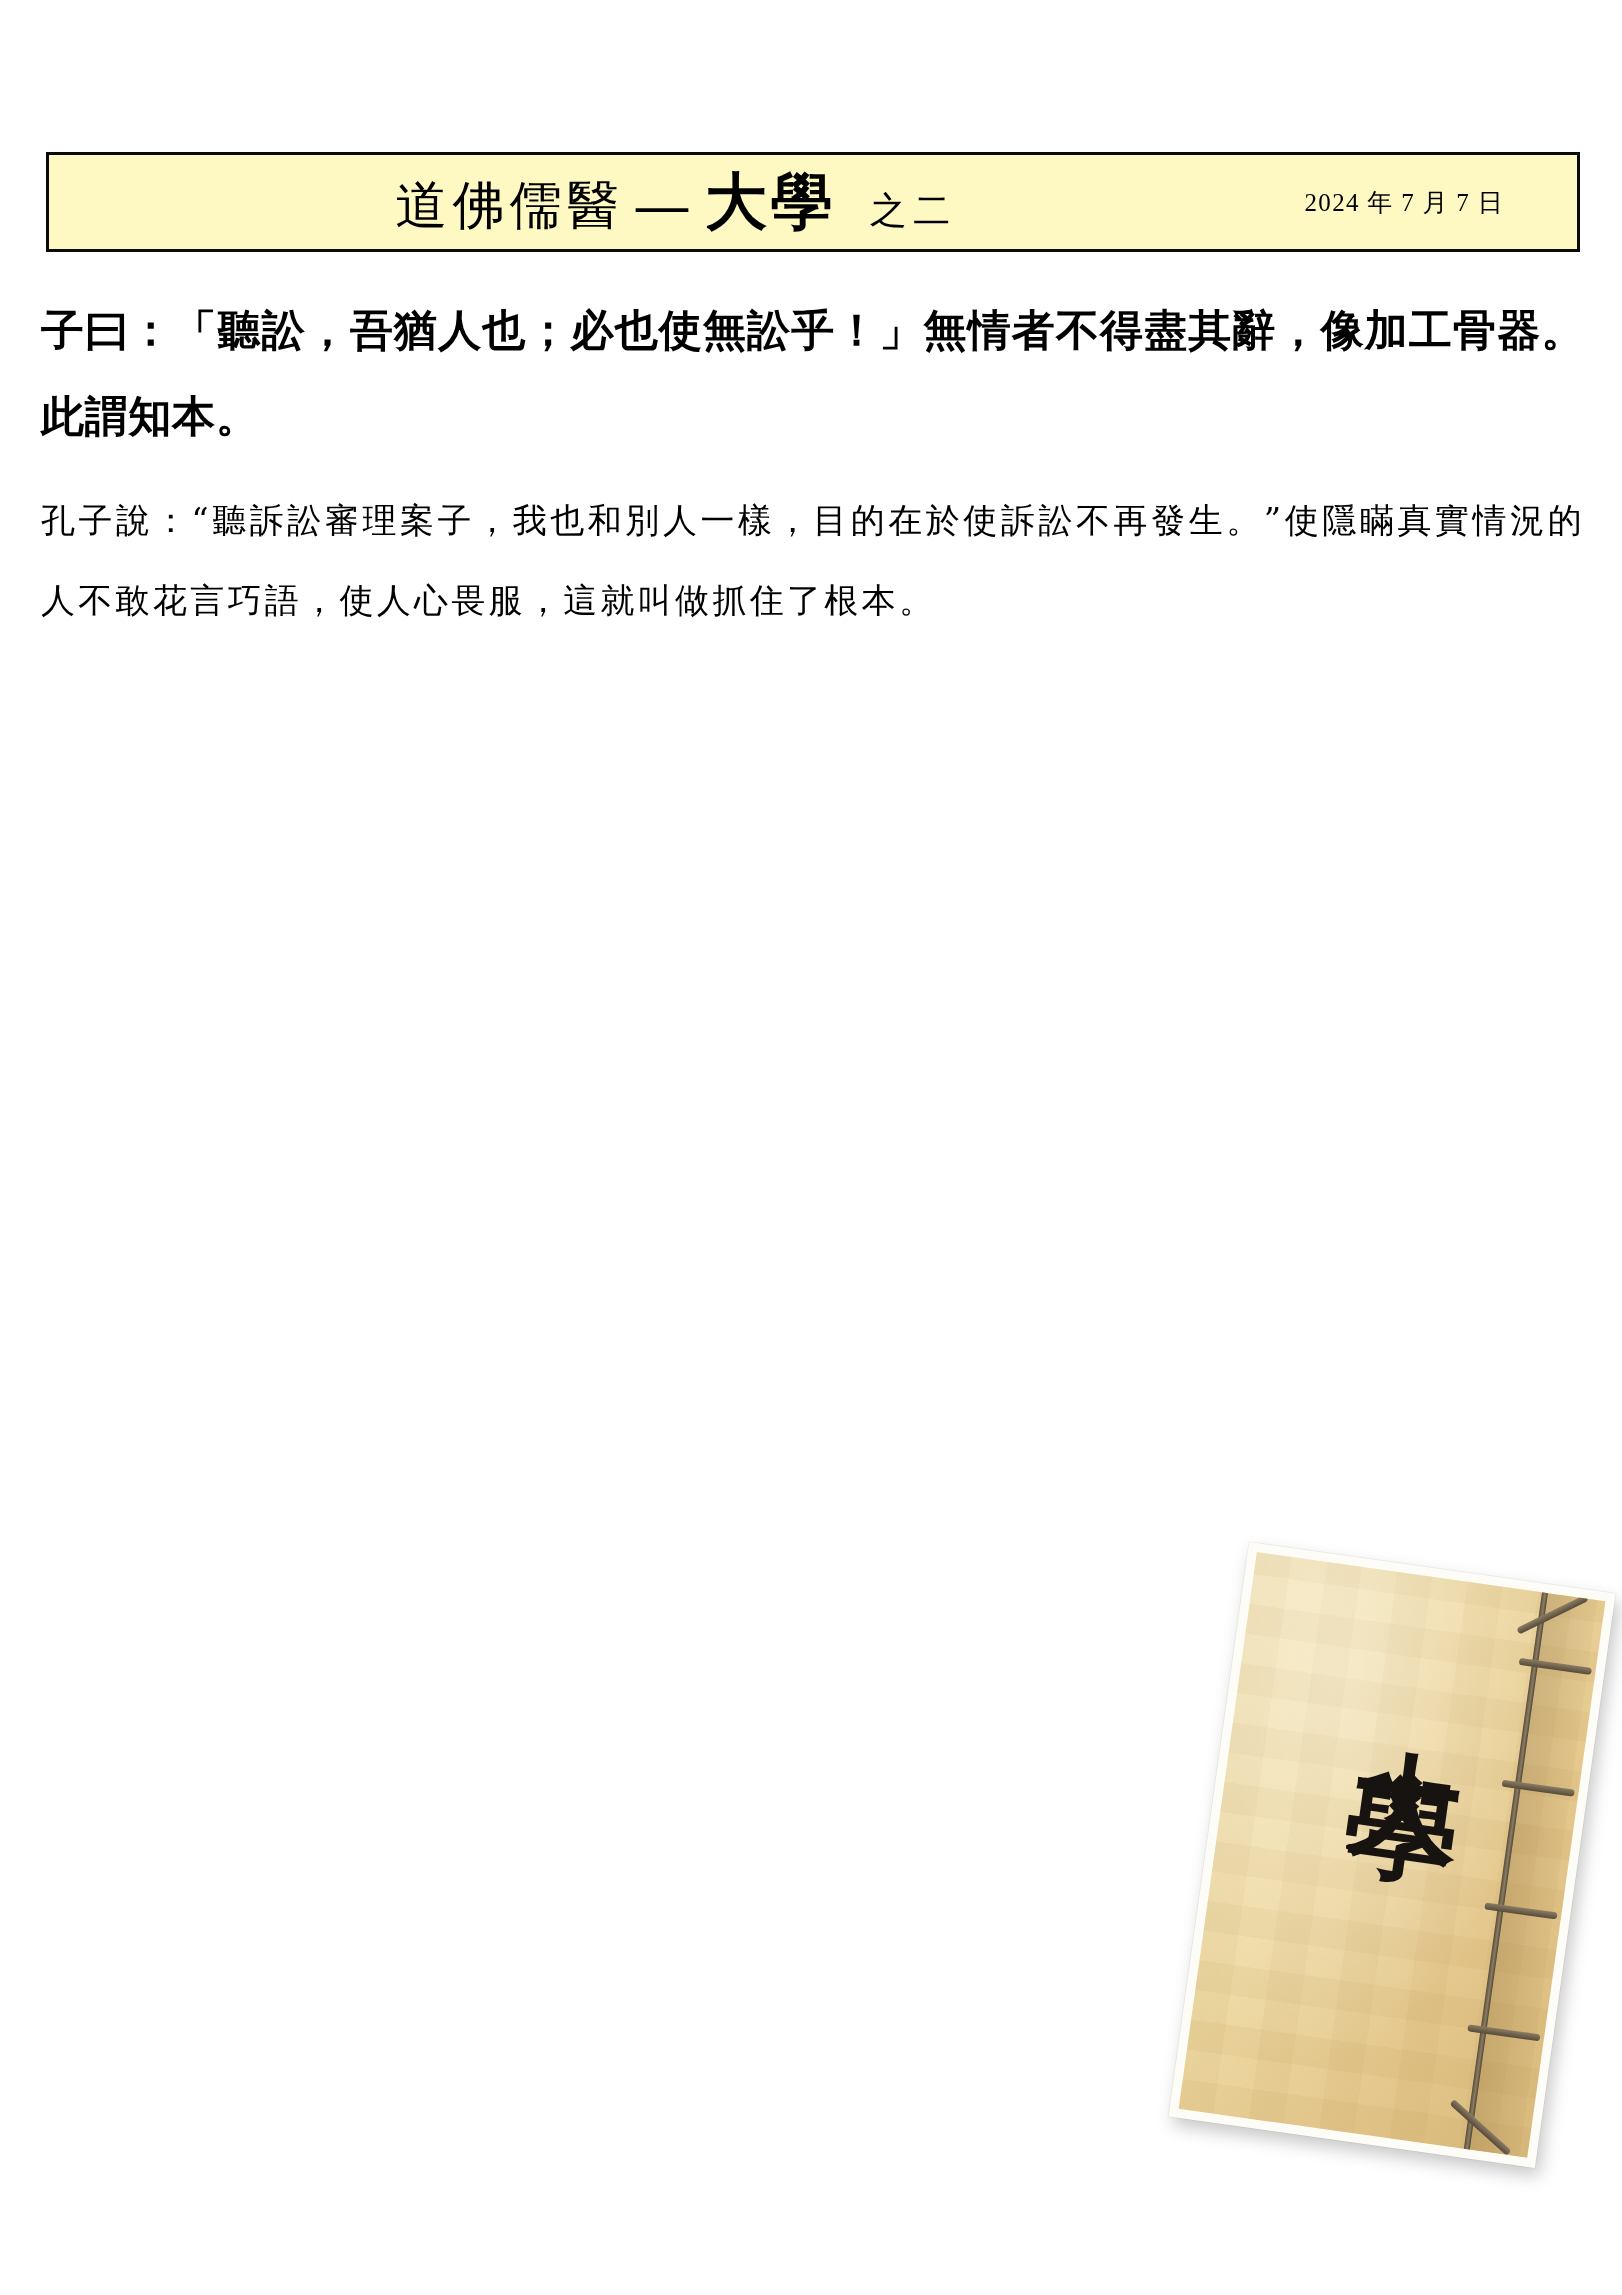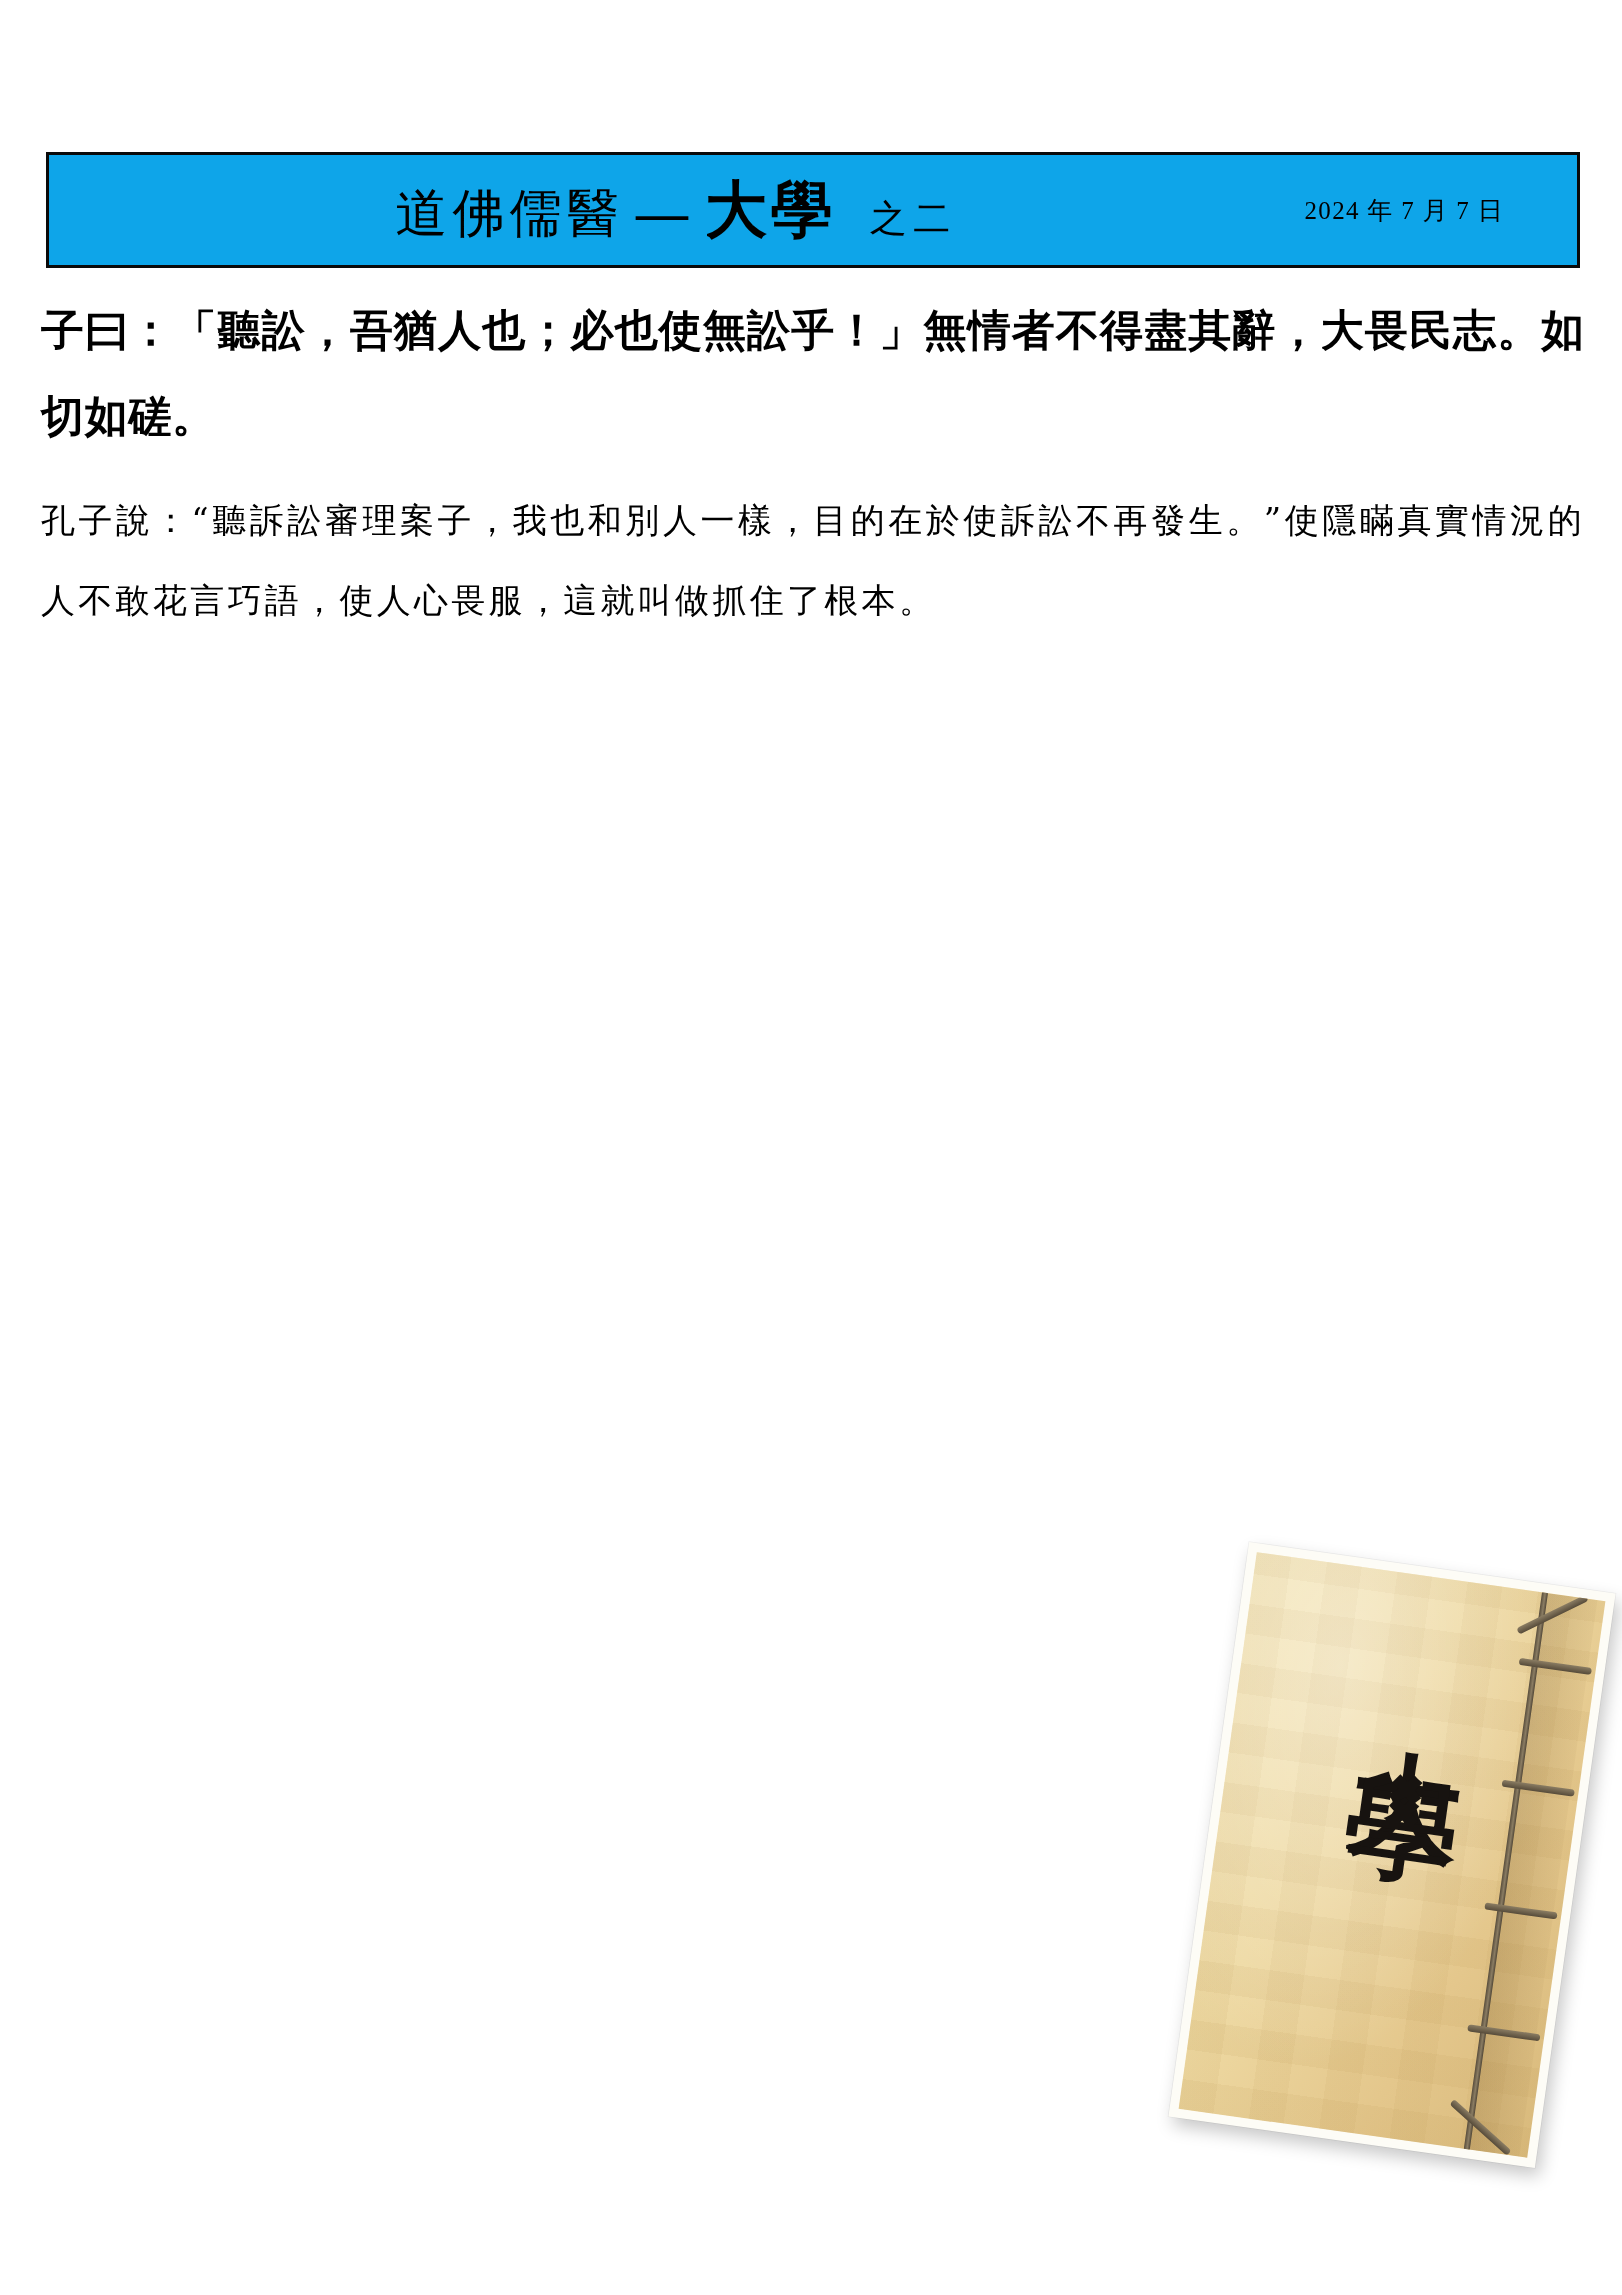--- a/index.html
+++ b/index.html
@@ -16,24 +16,24 @@
     overflow: hidden;
     color: #000;
   }
 
   
   .header-box {
     position: absolute;
     top: 152px;
     left: 46px;
     right: 43px;
-    height: 116px;
+    height: 100px;
     border: 3.9px solid #0a0a0a;
     box-sizing: border-box;
-    background: #0ea5e9;
+    background: #fef9c3;
   }
   .header-inner {
     position: relative;
     height: 100%;
     display: flex;
     align-items: center;
   }
   .title-group {
     margin: 0 auto;
     display: flex;
@@ -198,21 +198,21 @@
         <span class="t-series">道佛儒醫</span>
         <span class="t-dash">—</span>
         <span class="t-work">大學</span>
         <span class="t-part">之二</span>
       </div>
       <span class="header-date">2024 年 7 月 7 日</span>
     </div>
   </div>
 
   <div class="body-text">
-    <p class="classical p1">子曰：「聽訟，吾猶人也；必也使無訟乎！」無情者不得盡其辭，大畏民志。如切如磋。</p>
+    <p class="classical p1">子曰：「聽訟，吾猶人也；必也使無訟乎！」無情者不得盡其辭，像加工骨器。此謂知本。</p>
     <p class="translation p2">孔子說：“聽訴訟審理案子，我也和別人一樣，目的在於使訴訟不再發生。”使隱瞞真實情況的人不敢花言巧語，使人心畏服，這就叫做抓住了根本。</p>
   </div>
 
   <div class="book">
     <div class="book-cover">
       <div class="page-edge-strip"></div>
       <div class="thread-vertical"></div>
       <div class="stitch s1"></div>
       <div class="stitch s2"></div>
       <div class="stitch s3"></div>

